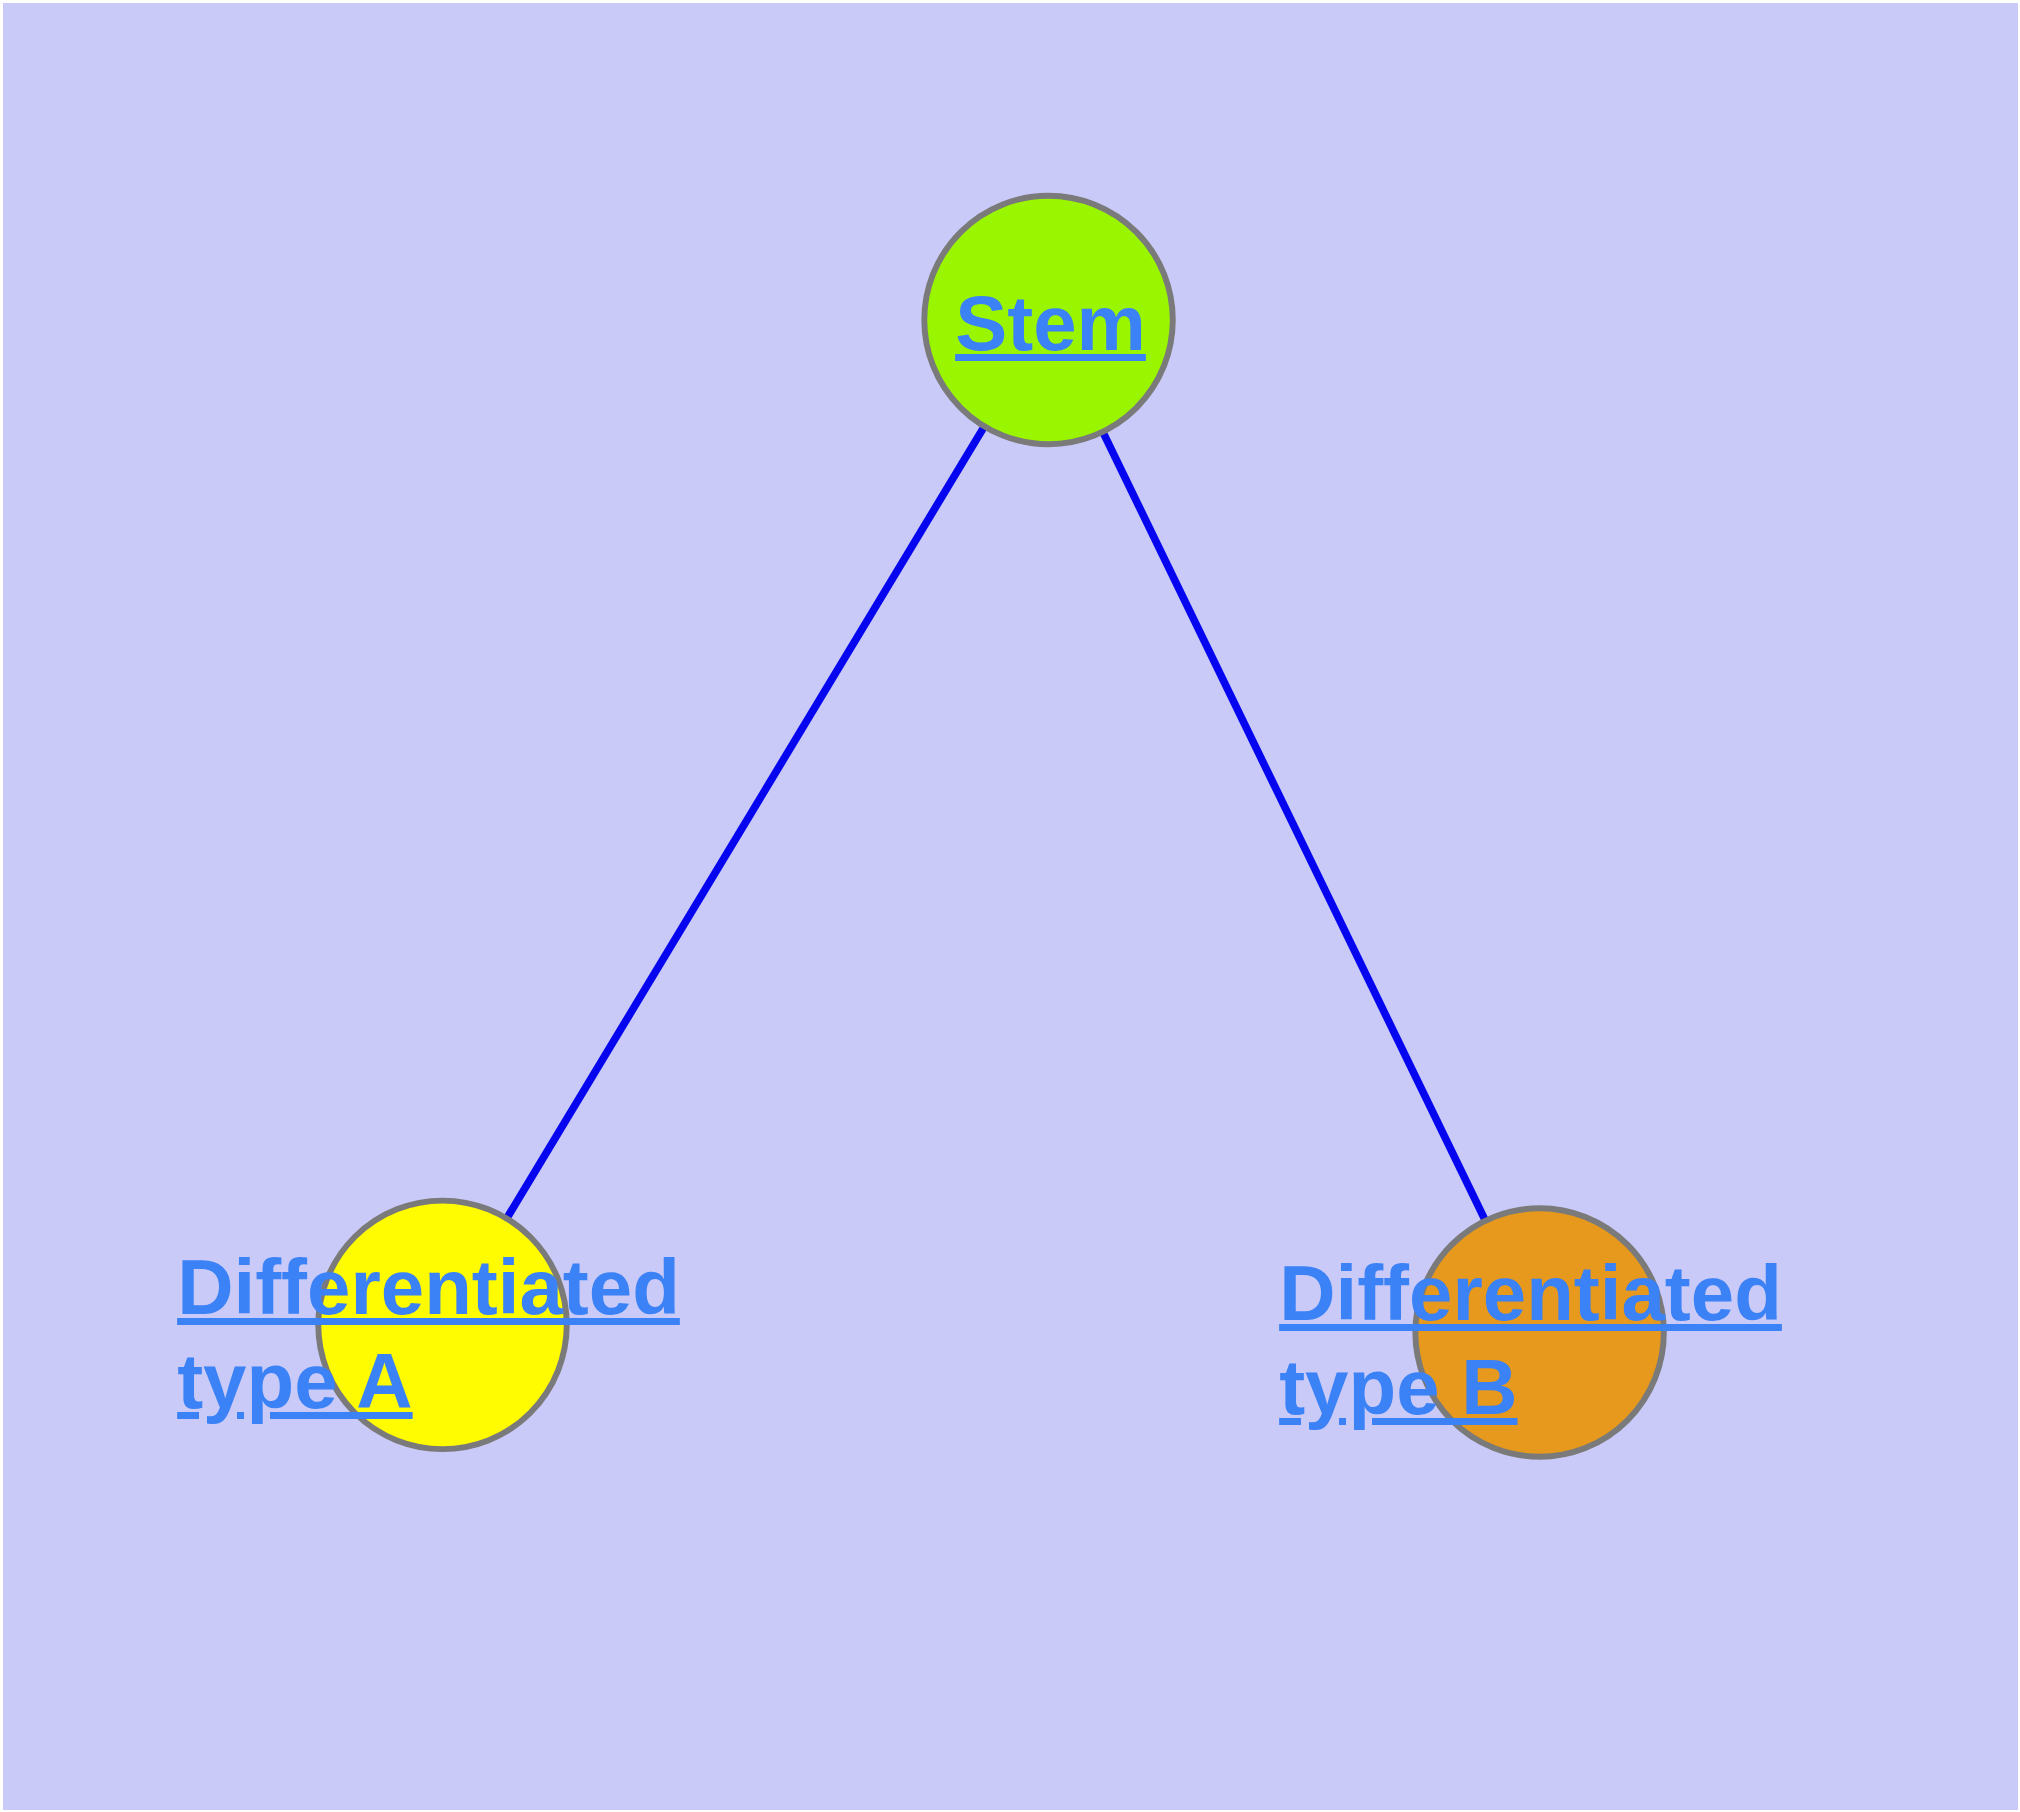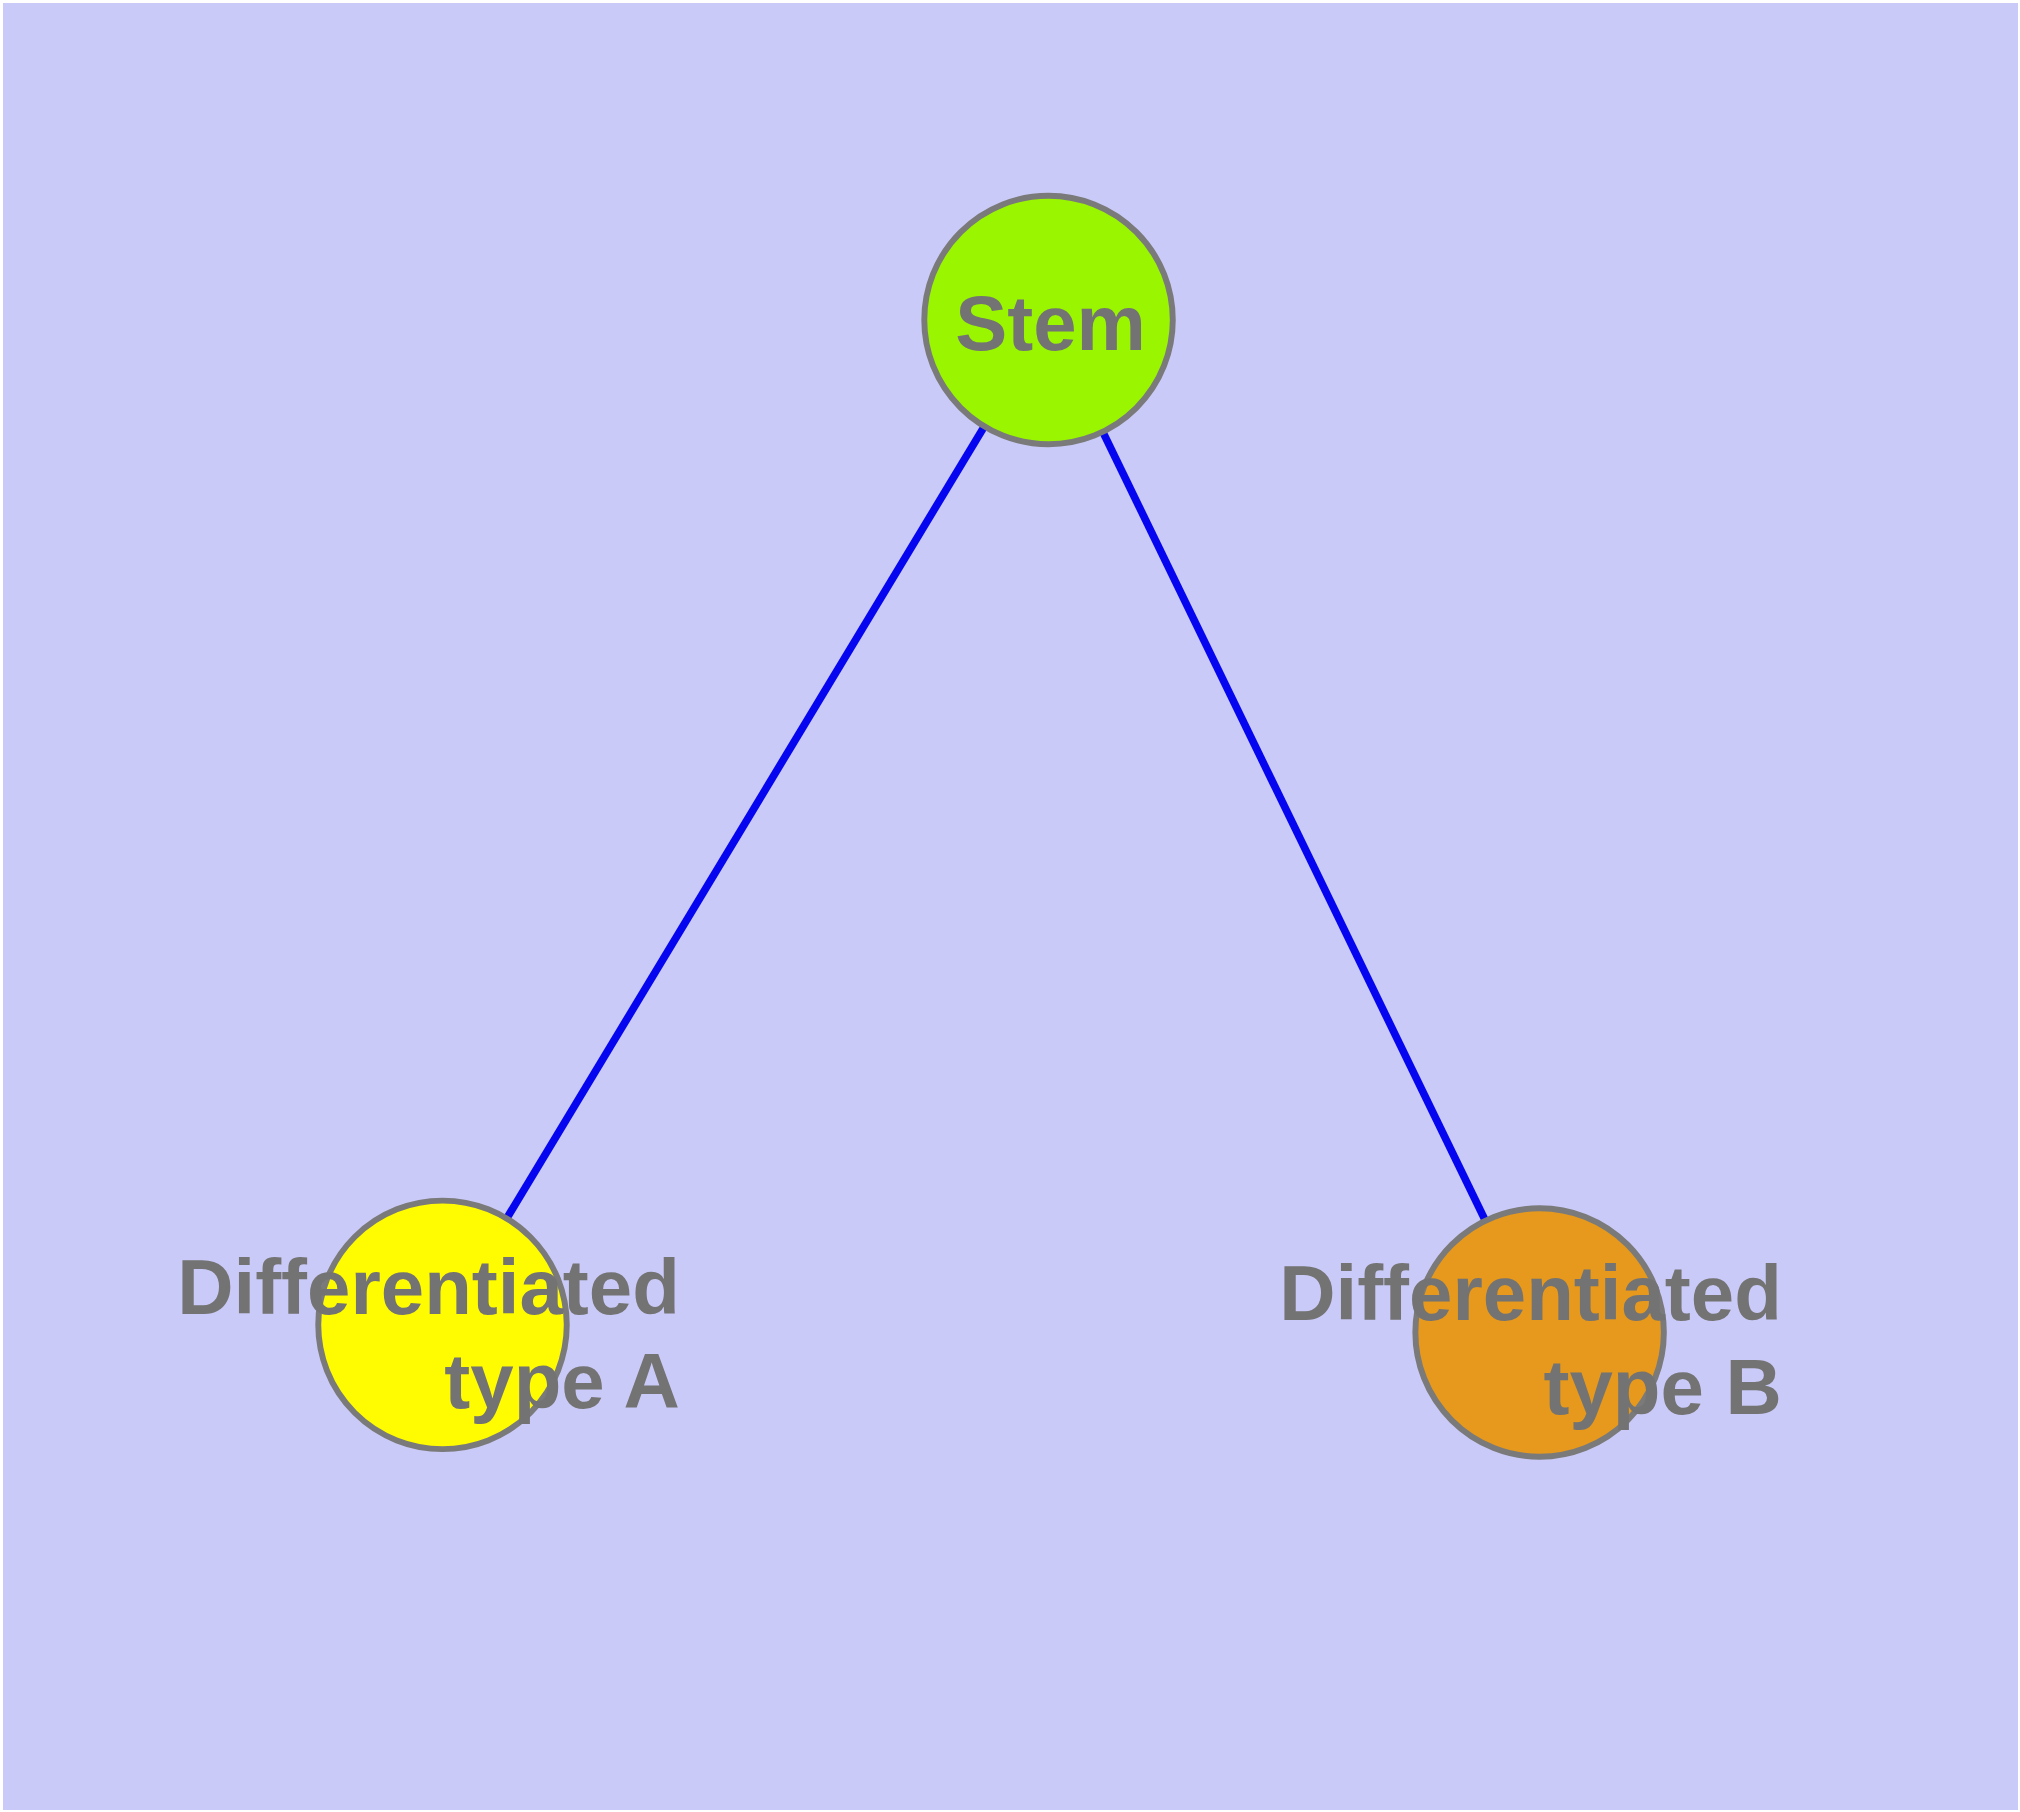--- a/index.html
+++ b/index.html
@@ -29,23 +29,24 @@
     height: 100%;
     display: block;
   }
   .node-label {
     position: absolute;
     transform: translate(-50%, -50%);
     font-family: "Liberation Sans", sans-serif;
     font-weight: bold;
     font-size: 78px;
     line-height: 94px;
-    color: #737373;
-    text-align: right;
+    color: #3b82f6;
+    text-align: left;
     white-space: pre-line;
+    text-decoration: underline;
   }
 </style>
 </head>
 <body>
 
 <div class="frame">
   <div class="canvas">
     <svg viewBox="0 0 2384 2138" preserveAspectRatio="none">
 
       <rect x="0" y="0" width="2384" height="2138" fill="#cacaf8"></rect>

